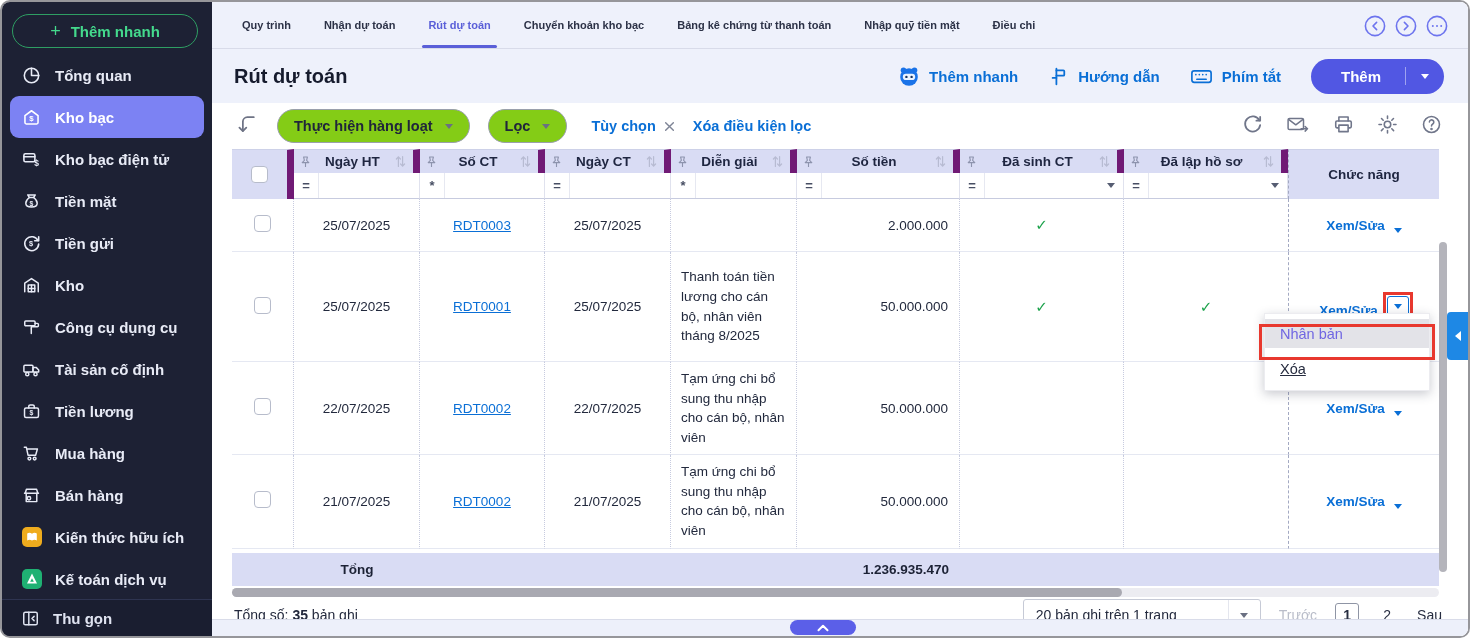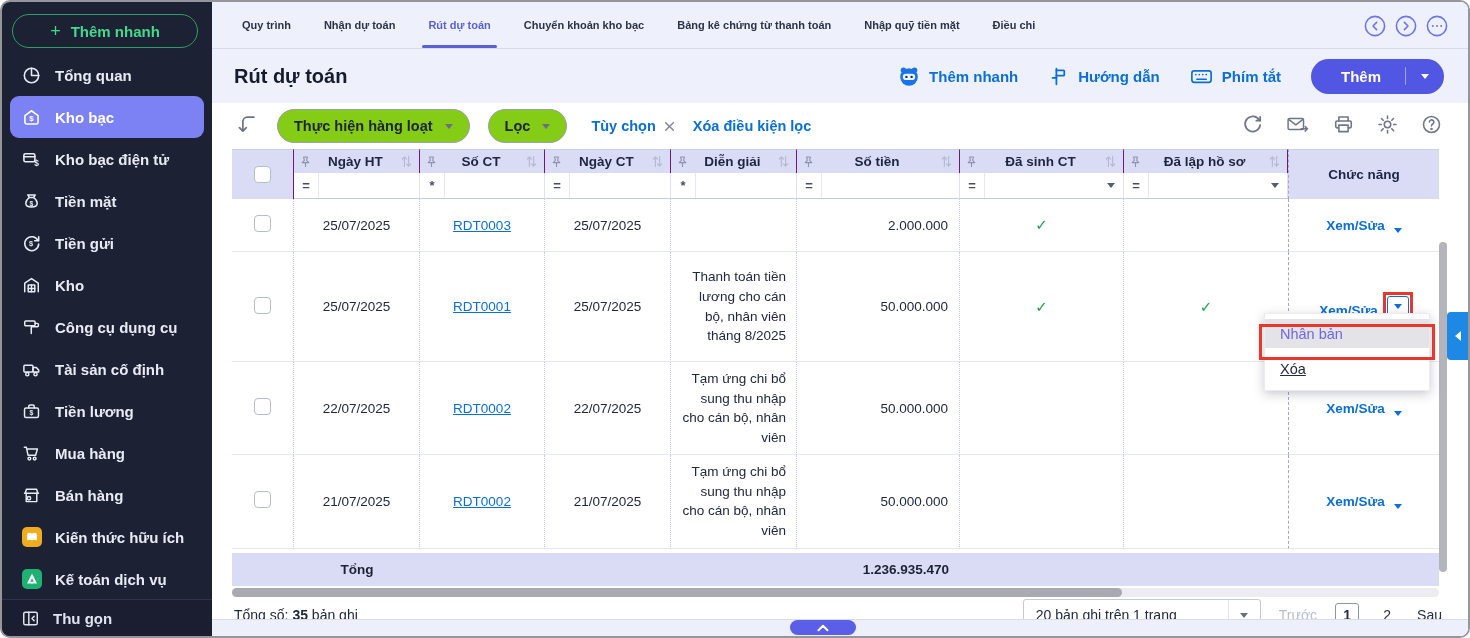--- a/index.html
+++ b/index.html
@@ -55,36 +55,36 @@
   .tb-icon{background:none;border:none;padding:0;color:#70768a;}
 
   .tri{width:0;height:0;border-left:4.5px solid transparent;border-right:4.5px solid transparent;border-top:5.5px solid #6a7082;display:inline-block;}
   .tri.white{border-top-color:#fff;}
   .tri.blue{border-top-color:#0a6fd6;}
   .tri.dark{border-top-color:#565d72;border-left-width:4px;border-right-width:4px;border-top-width:5px;}
 
   
   .table-wrap{padding-left:20px;}
   table{border-collapse:separate;border-spacing:0;width:1207px;table-layout:fixed;font-size:13.5px;color:#22293d;}
-  thead th{background:#d9dcf4;font-weight:700;color:#1e2540;border-top:1px solid #cdd1e8;border-right:1px solid #701a75;
+  thead th{background:#d9dcf4;font-weight:700;color:#1e2540;border-top:1px solid #cdd1e8;border-right:7px solid #701a75;
            padding:0;height:24px;vertical-align:middle;}
   thead th.func-head{border-left:1.5px dashed #a3a9c2;border-right:none;font-size:13.5px;}
   .hcell{display:flex;align-items:center;gap:4px;padding:0 7px;}
   .hcell .lbl{flex:1;text-align:center;overflow:hidden;white-space:nowrap;}
   td.filter{background:#fff;height:26px;border-right:1px solid #e0e2ee;border-bottom:1px solid #c7cbdf;padding:0;}
   .filter-inner{display:flex;align-items:center;height:100%;}
   .op{width:25px;text-align:center;color:#474e63;font-weight:600;border-right:1px solid #e6e8f1;height:100%;
       display:flex;align-items:center;justify-content:center;font-size:13px;}
   .fcaret{margin-left:auto;padding-right:8px;display:flex;align-items:center;}
   tbody td{background:#fff;border-right:1px dotted #c7cbdf;border-bottom:1px solid #e5e8f2;vertical-align:middle;padding:0 6px;}
   tbody td.func-col{border-left:1.5px dashed #a3a9c2;border-right:none;}
   tbody td:nth-child(8){border-right:none;}
   tr.r0 td{height:53px;} tr.r1 td{height:110px;} tr.r2 td{height:88px;} tr.r3 td{height:88px;}
   td.c{text-align:center;}
-  td.desc{padding:7px 10px;line-height:1.45;text-align:right;}
+  td.desc{padding:7px 10px;line-height:1.45;text-align:left;}
   td.amt{text-align:right;padding-right:11px;}
   .cb{width:17px;height:17px;border:1px solid #b7bccb;border-radius:4px;background:#fff;display:inline-block;cursor:pointer;}
   .sel-inner{display:flex;justify-content:center;align-items:center;}
   .doc-link{color:#0a6fd6;text-decoration:underline;cursor:pointer;}
   .check{color:#1ca24b;font-size:15px;font-weight:700;}
   .func-wrap{display:flex;align-items:flex-end;justify-content:center;gap:9px;}
   .action-link{color:#0a6fd6;font-weight:700;cursor:pointer;}
   .caret-box{width:22px;height:22px;border:1.5px solid #0a6fd6;border-radius:3px;background:#fff;position:relative;
              display:inline-flex;align-items:center;justify-content:center;cursor:pointer;}
   .caret-box .anno{position:absolute;inset:-5px;border:3px solid #e8382e;pointer-events:none;}

